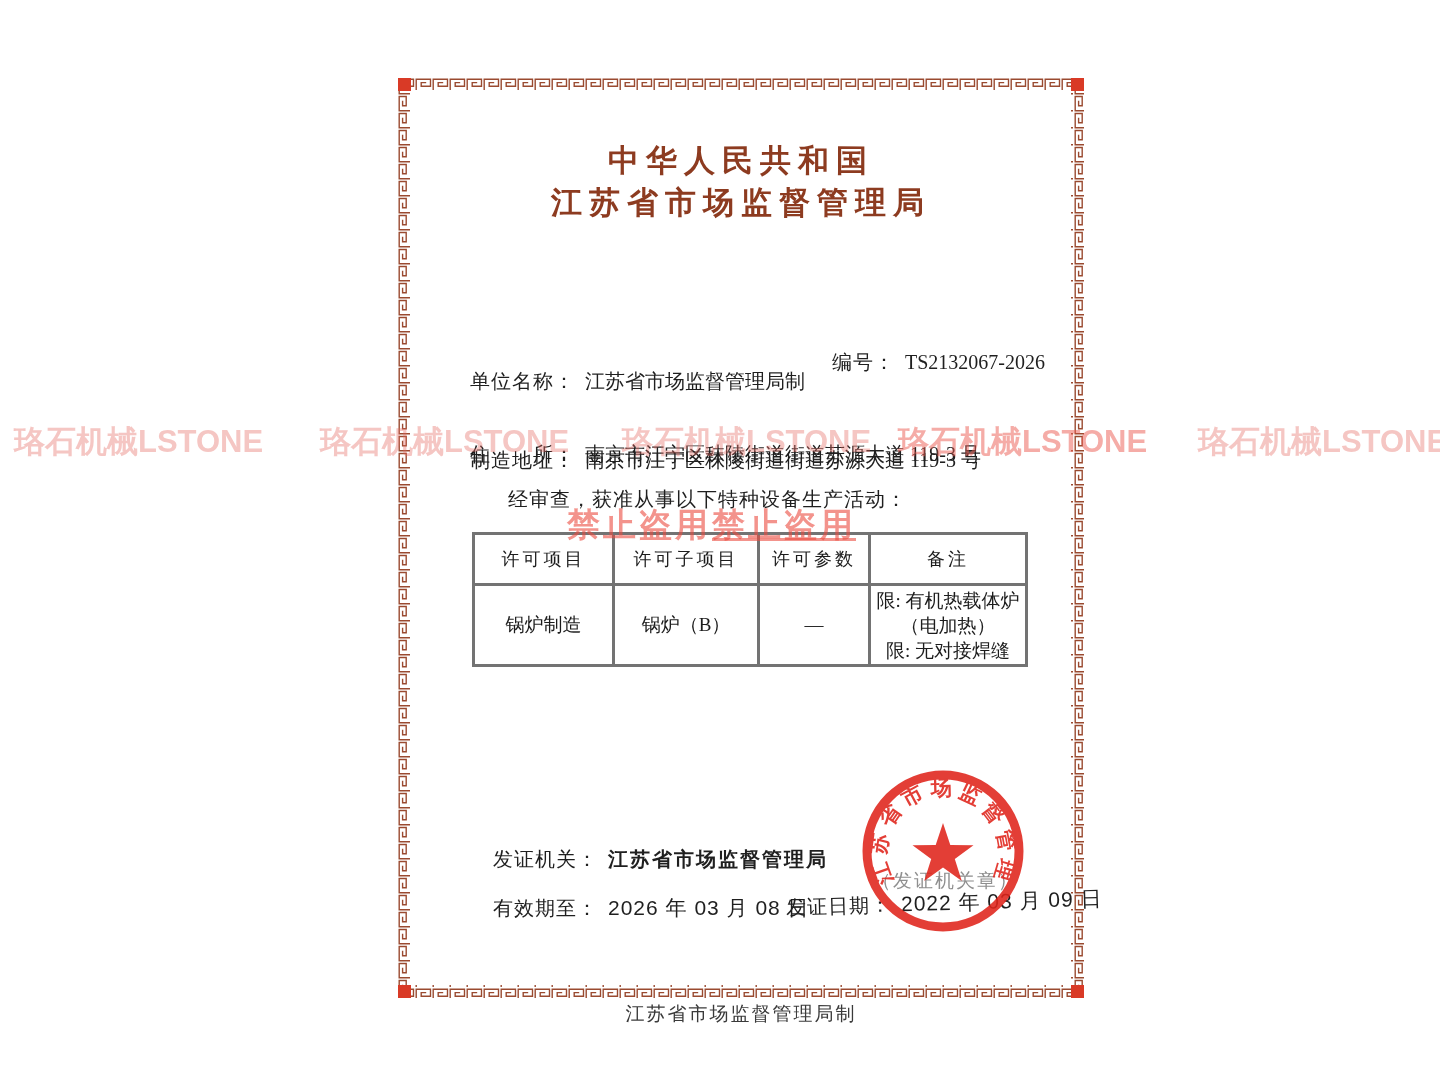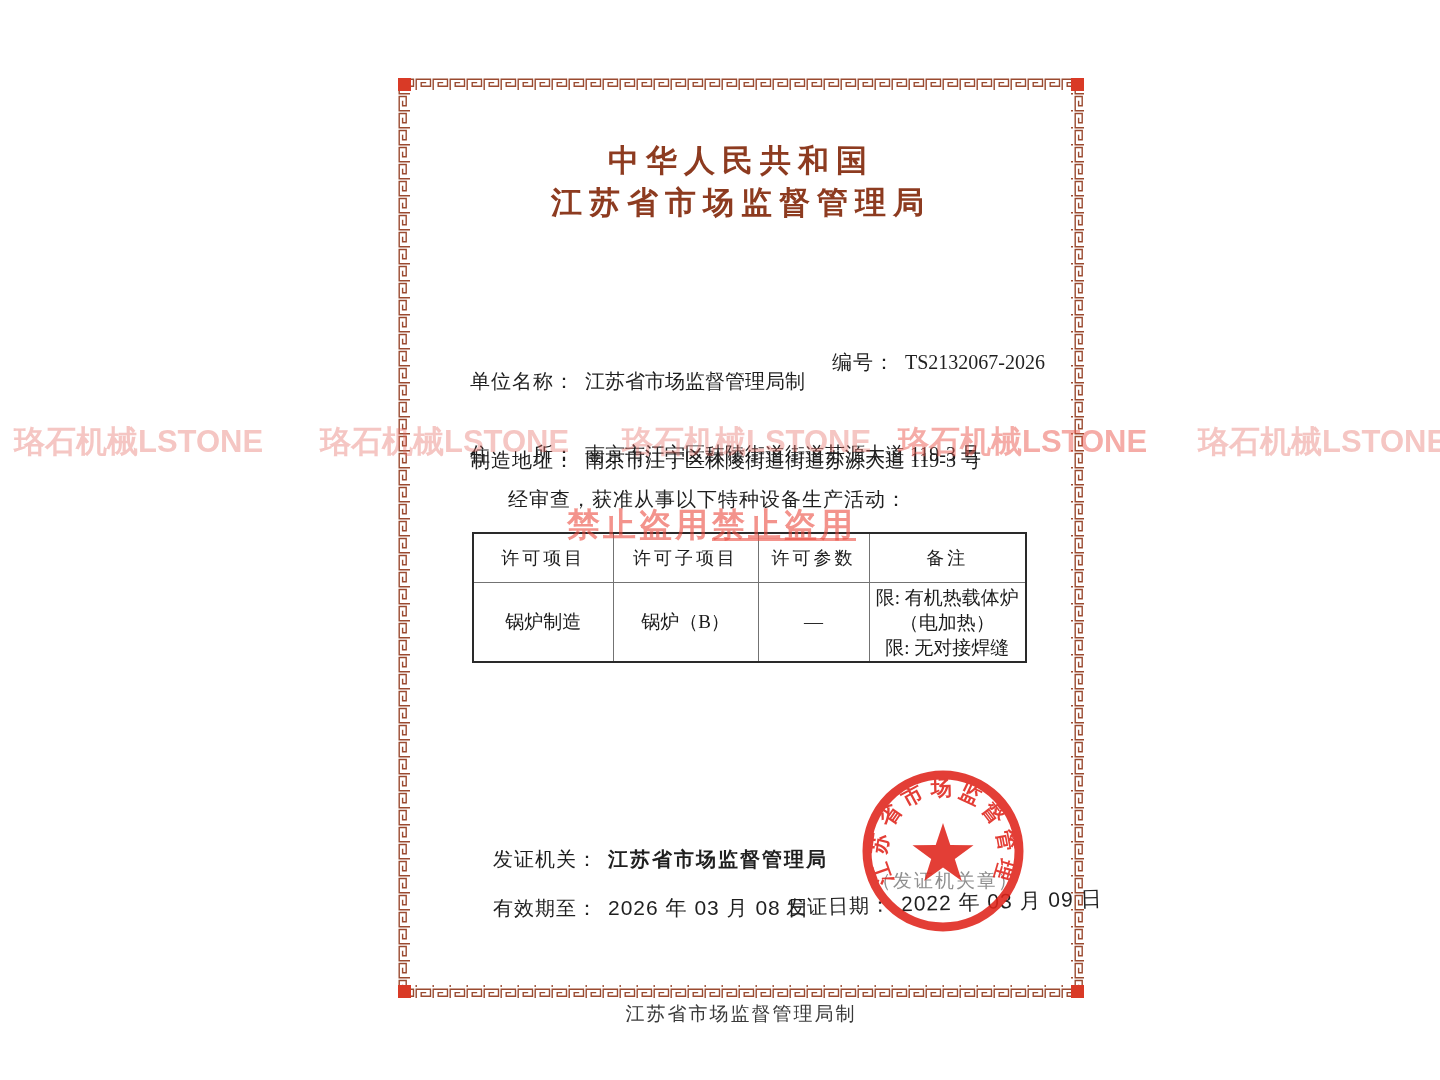--- a/index.html
+++ b/index.html
@@ -20,21 +20,21 @@
   .bodyline{font-size:20px;color:#1f1f1f;white-space:nowrap;}
   .bodyline .lbl{letter-spacing:1px;}
   .bodyline .val{margin-left:10px;}
 
   
   table.lic{
     border-collapse:collapse;table-layout:fixed;
     font-family:"Liberation Serif","DejaVu Serif",serif;
   }
   table.lic td,table.lic th{
-    border:1px solid #737373;text-align:center;vertical-align:middle;
+    border:3px solid #737373;text-align:center;vertical-align:middle;
     font-weight:normal;color:#1c1c1c;
   }
   table.lic{border:2px solid #2a2a2a;}
   table.lic th{font-size:18px;letter-spacing:3px;height:46px;}
   table.lic td{font-size:19px;height:76px;}
   td.remark{font-size:17px;line-height:25px;letter-spacing:0;}
 
   
   .issuer-val{font-weight:bold;letter-spacing:2px;}
   .seal-note{color:#8f8f8f;font-size:19px;letter-spacing:2px;}

